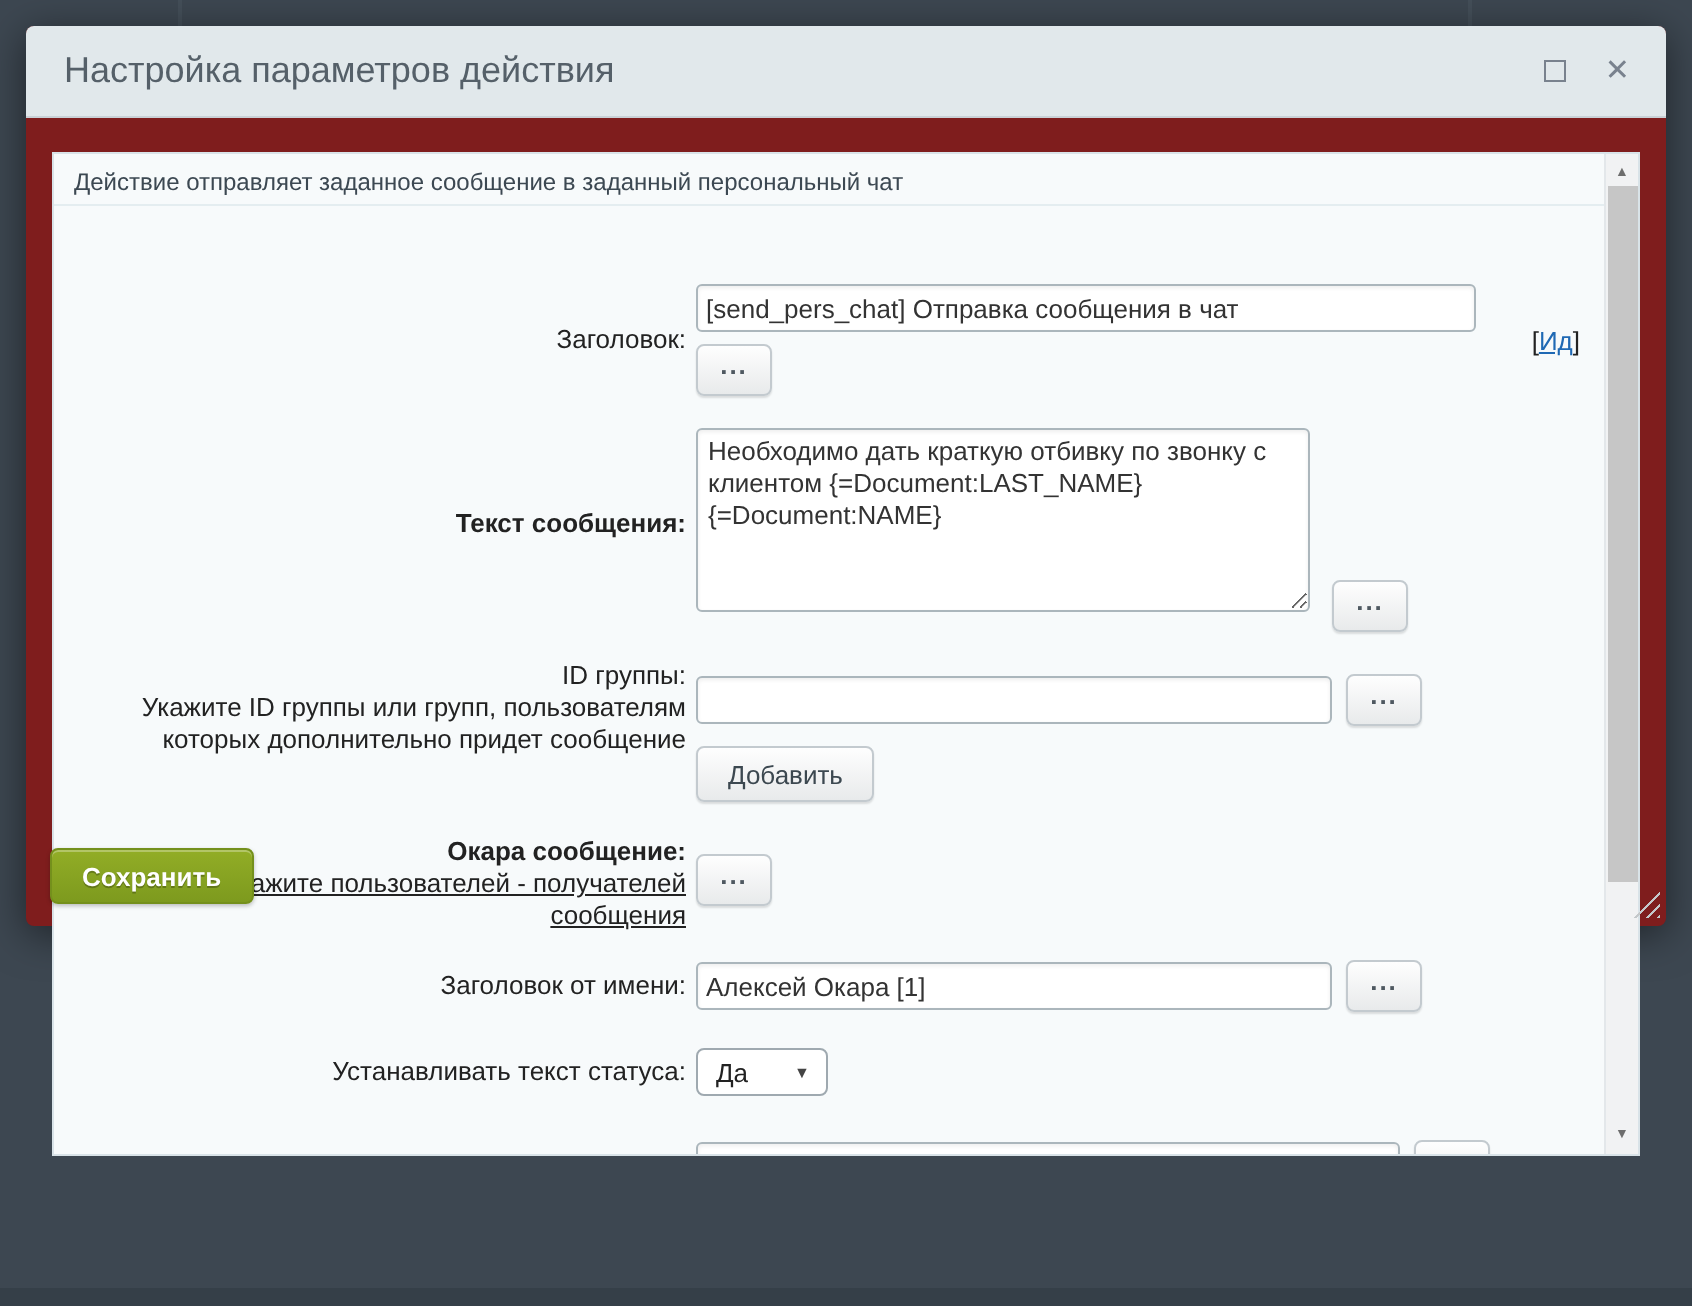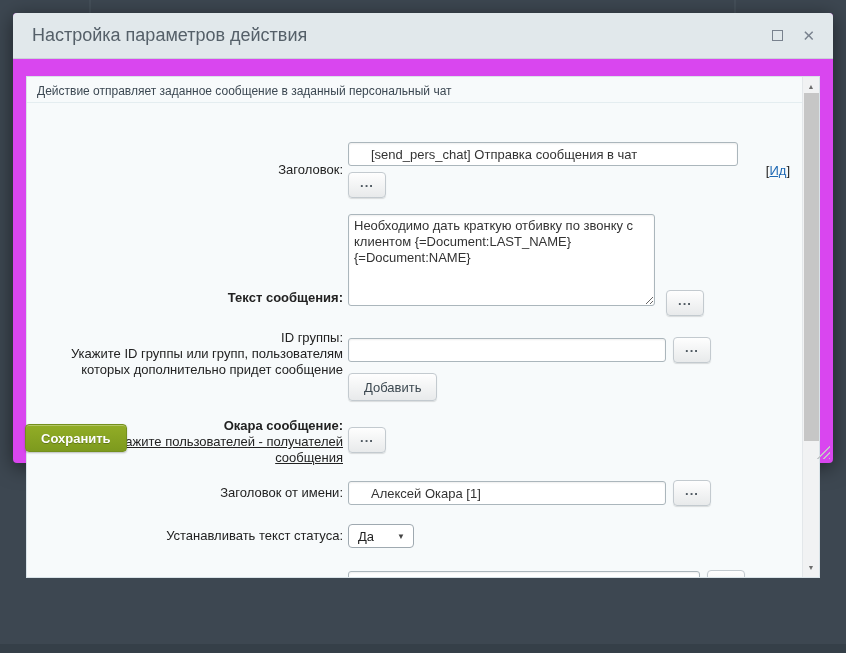--- a/index.html
+++ b/index.html
@@ -2,52 +2,52 @@
 <html><head>
 <meta charset="utf-8">
 <style>
   * { margin:0; padding:0; box-sizing:border-box; }
   html,body { width:846px; height:653px; background:#3d4751; font-family:"Liberation Sans","DejaVu Sans",sans-serif; }
   .stage { position:relative; width:846px; height:653px; background:#3d4751; overflow:hidden; }
   .bg-tick { position:absolute; top:0; height:13px; width:2px; background:#4a5660; opacity:.55; }
   .bg-band { position:absolute; left:0; bottom:0; width:100%; height:9px; background:#353f48; }
 
   
-  .modal { position:absolute; left:13px; top:13px; width:820px; height:450px; background:#d946ef; border-radius:4px; box-shadow:0 4px 20px rgba(0,0,0,.5); }
+  .modal { position:absolute; left:13px; top:13px; width:820px; height:450px; background:#7f1d1d; border-radius:4px; box-shadow:0 4px 20px rgba(0,0,0,.5); }
   .titlebar { height:46px; background:#e1e8eb; border-bottom:1px solid #c9d1d6; border-radius:4px 4px 0 0; display:flex; align-items:center; padding:0 18px 0 19px; }
   .title { font-size:18px; color:#556069; }
   .win-btns { margin-left:auto; display:flex; gap:19px; align-items:center; }
   .maxbox { width:11px; height:11px; border:1px solid #79828e; display:inline-block; cursor:pointer; }
   .closex { font-size:15px; color:#79828e; font-weight:bold; line-height:1; cursor:pointer; }
 
   
   .panel { position:absolute; left:13px; top:63px; width:794px; height:502px; border:1px solid #d9e3e8; background:#f7fafb; overflow:hidden; }
   .desc { height:26px; padding:7px 10px 0 10px; font-size:12px; color:#3c4852; border-bottom:1px solid #e4edf0; }
   .rows { padding-top:39px; width:775px; }
 
   .row { display:flex; gap:5px; }
   .lbl { width:316px; text-align:right; font-size:13px; color:#222; line-height:16px; flex-shrink:0; }
   .bold { font-weight:bold; }
   .hint { font-size:13px; color:#222; line-height:16px; }
   .hint.narrow { max-width:250px; margin-left:auto;text-decoration:underline; }
 
-  .txt { height:24px; border:1px solid #abb6bc; border-radius:3px; padding:2px 22px; font-family:inherit; font-size:13px; color:#333; background:#fff; box-shadow:inset 0 1px 2px rgba(0,0,0,.07); }
+  .txt { height:24px; border:1px solid #abb6bc; border-radius:3px; padding:2px 4px; font-family:inherit; font-size:13px; color:#333; background:#fff; box-shadow:inset 0 1px 2px rgba(0,0,0,.07); }
   .w390 { width:390px; } .w318 { width:318px; } .w352 { width:352px; }
   textarea.txt { width:307px; height:92px; line-height:16px; padding:3px 5px; resize:both; }
 
   .dots { width:38px; height:26px; border:1px solid #c3cacf; border-radius:4px; background:linear-gradient(#fefefe,#e8eaeb); color:#4e5860; font-family:inherit; font-size:13px; font-weight:bold; letter-spacing:1px; box-shadow:0 1px 1px rgba(0,0,0,.12); cursor:pointer; display:flex; align-items:center; justify-content:center; padding-bottom:6px; }
   .add-btn { height:28px; padding:0 15px; border:1px solid #c3cacf; border-radius:4px; background:linear-gradient(#fefefe,#e8eaeb); color:#3c4850; font-family:inherit; font-size:13px; box-shadow:0 1px 1px rgba(0,0,0,.12); cursor:pointer; }
 
   .ctl { display:flex; flex-direction:column; align-items:flex-start; gap:6px; }
   .inline { display:flex; gap:7px; align-items:center; }
 
   .r1 { align-items:center; margin-bottom:16px; }
   .idlink { margin-left:auto; margin-right:12px; font-size:13px; color:#222; align-self:center; }
   .idlink a { color:#1f69b4; text-decoration:underline; cursor:pointer; }
-  .r2 { align-items:flex-end; margin-bottom:24px;margin-top:12px; }
+  .r2 { align-items:center; margin-bottom:24px;margin-top:12px; }
   .r2 .lbl { padding-top:3px; }
   .r2 .dots { align-self:flex-end; margin-left:6px; margin-bottom:-10px; }
   .r3 { margin-bottom:17px; }
   .r3 .ctl { margin-top:7px; gap:10px; }
   .r4 { margin-bottom:14px; }
   .r4 .ctl { margin-top:9px; }
   .r5 { align-items:center; margin-bottom:18px; }
   .r6 { align-items:center; margin-bottom:22px; }
 
   .select { display:inline-flex; align-items:center; gap:23px; height:24px; padding:0 8px 0 9px; border:1px solid #9fa9b0; border-radius:4px; background:#fff; font-size:13px; color:#222; cursor:pointer; }

